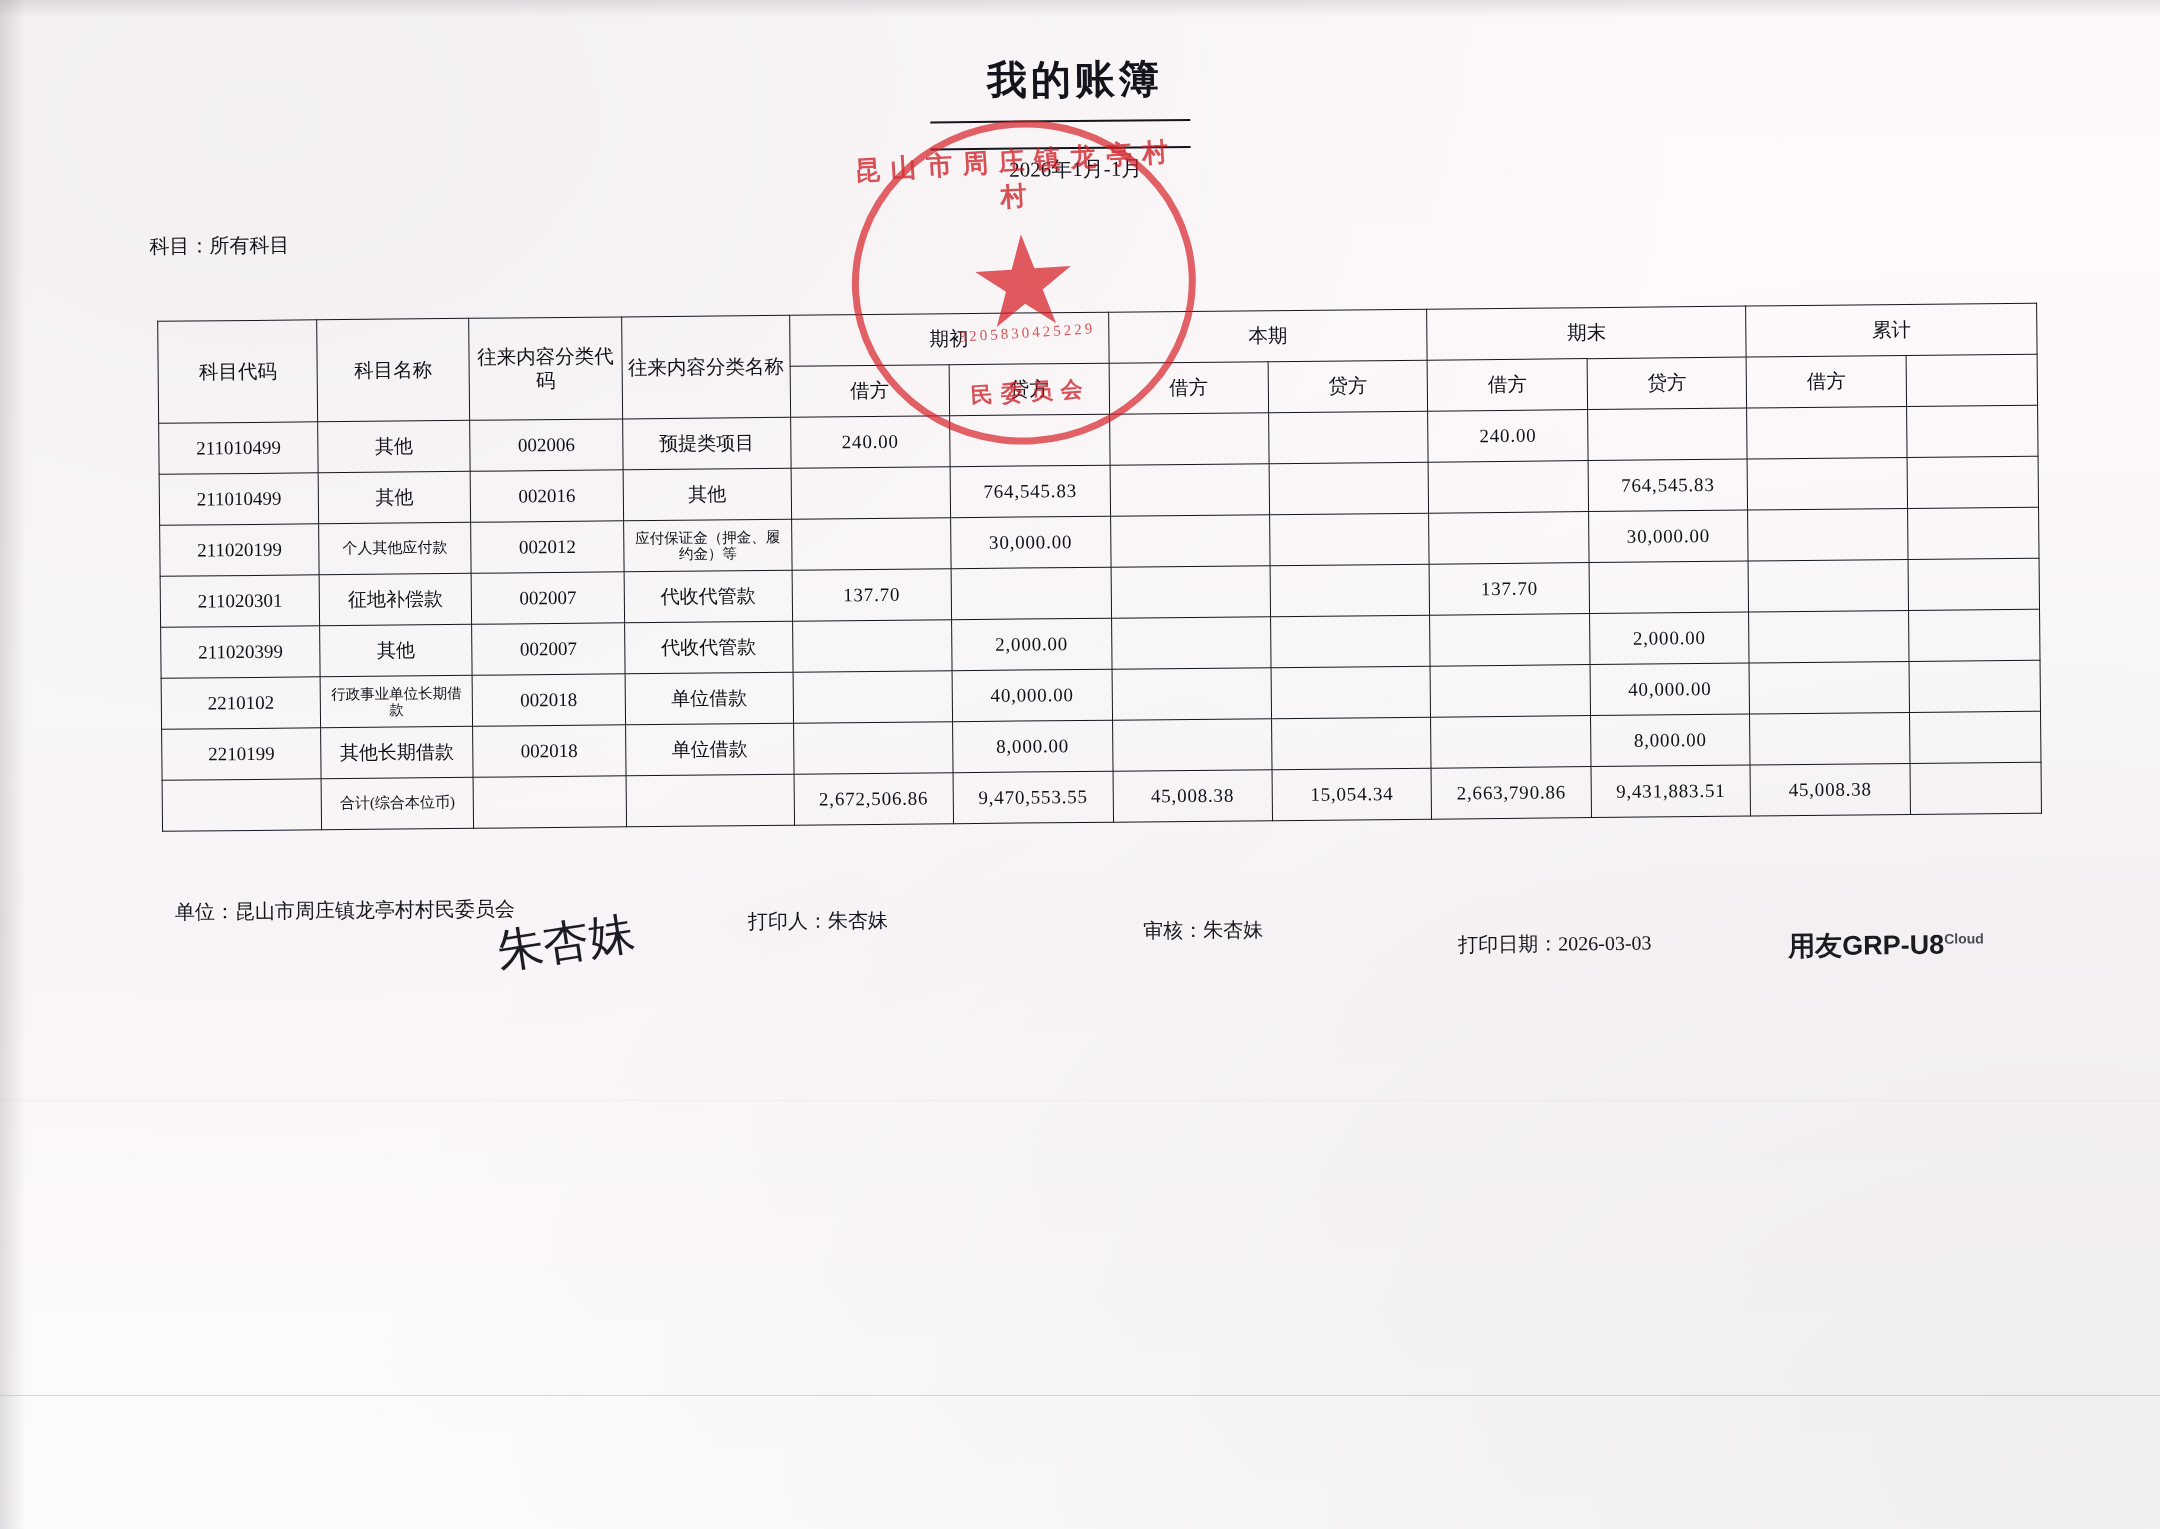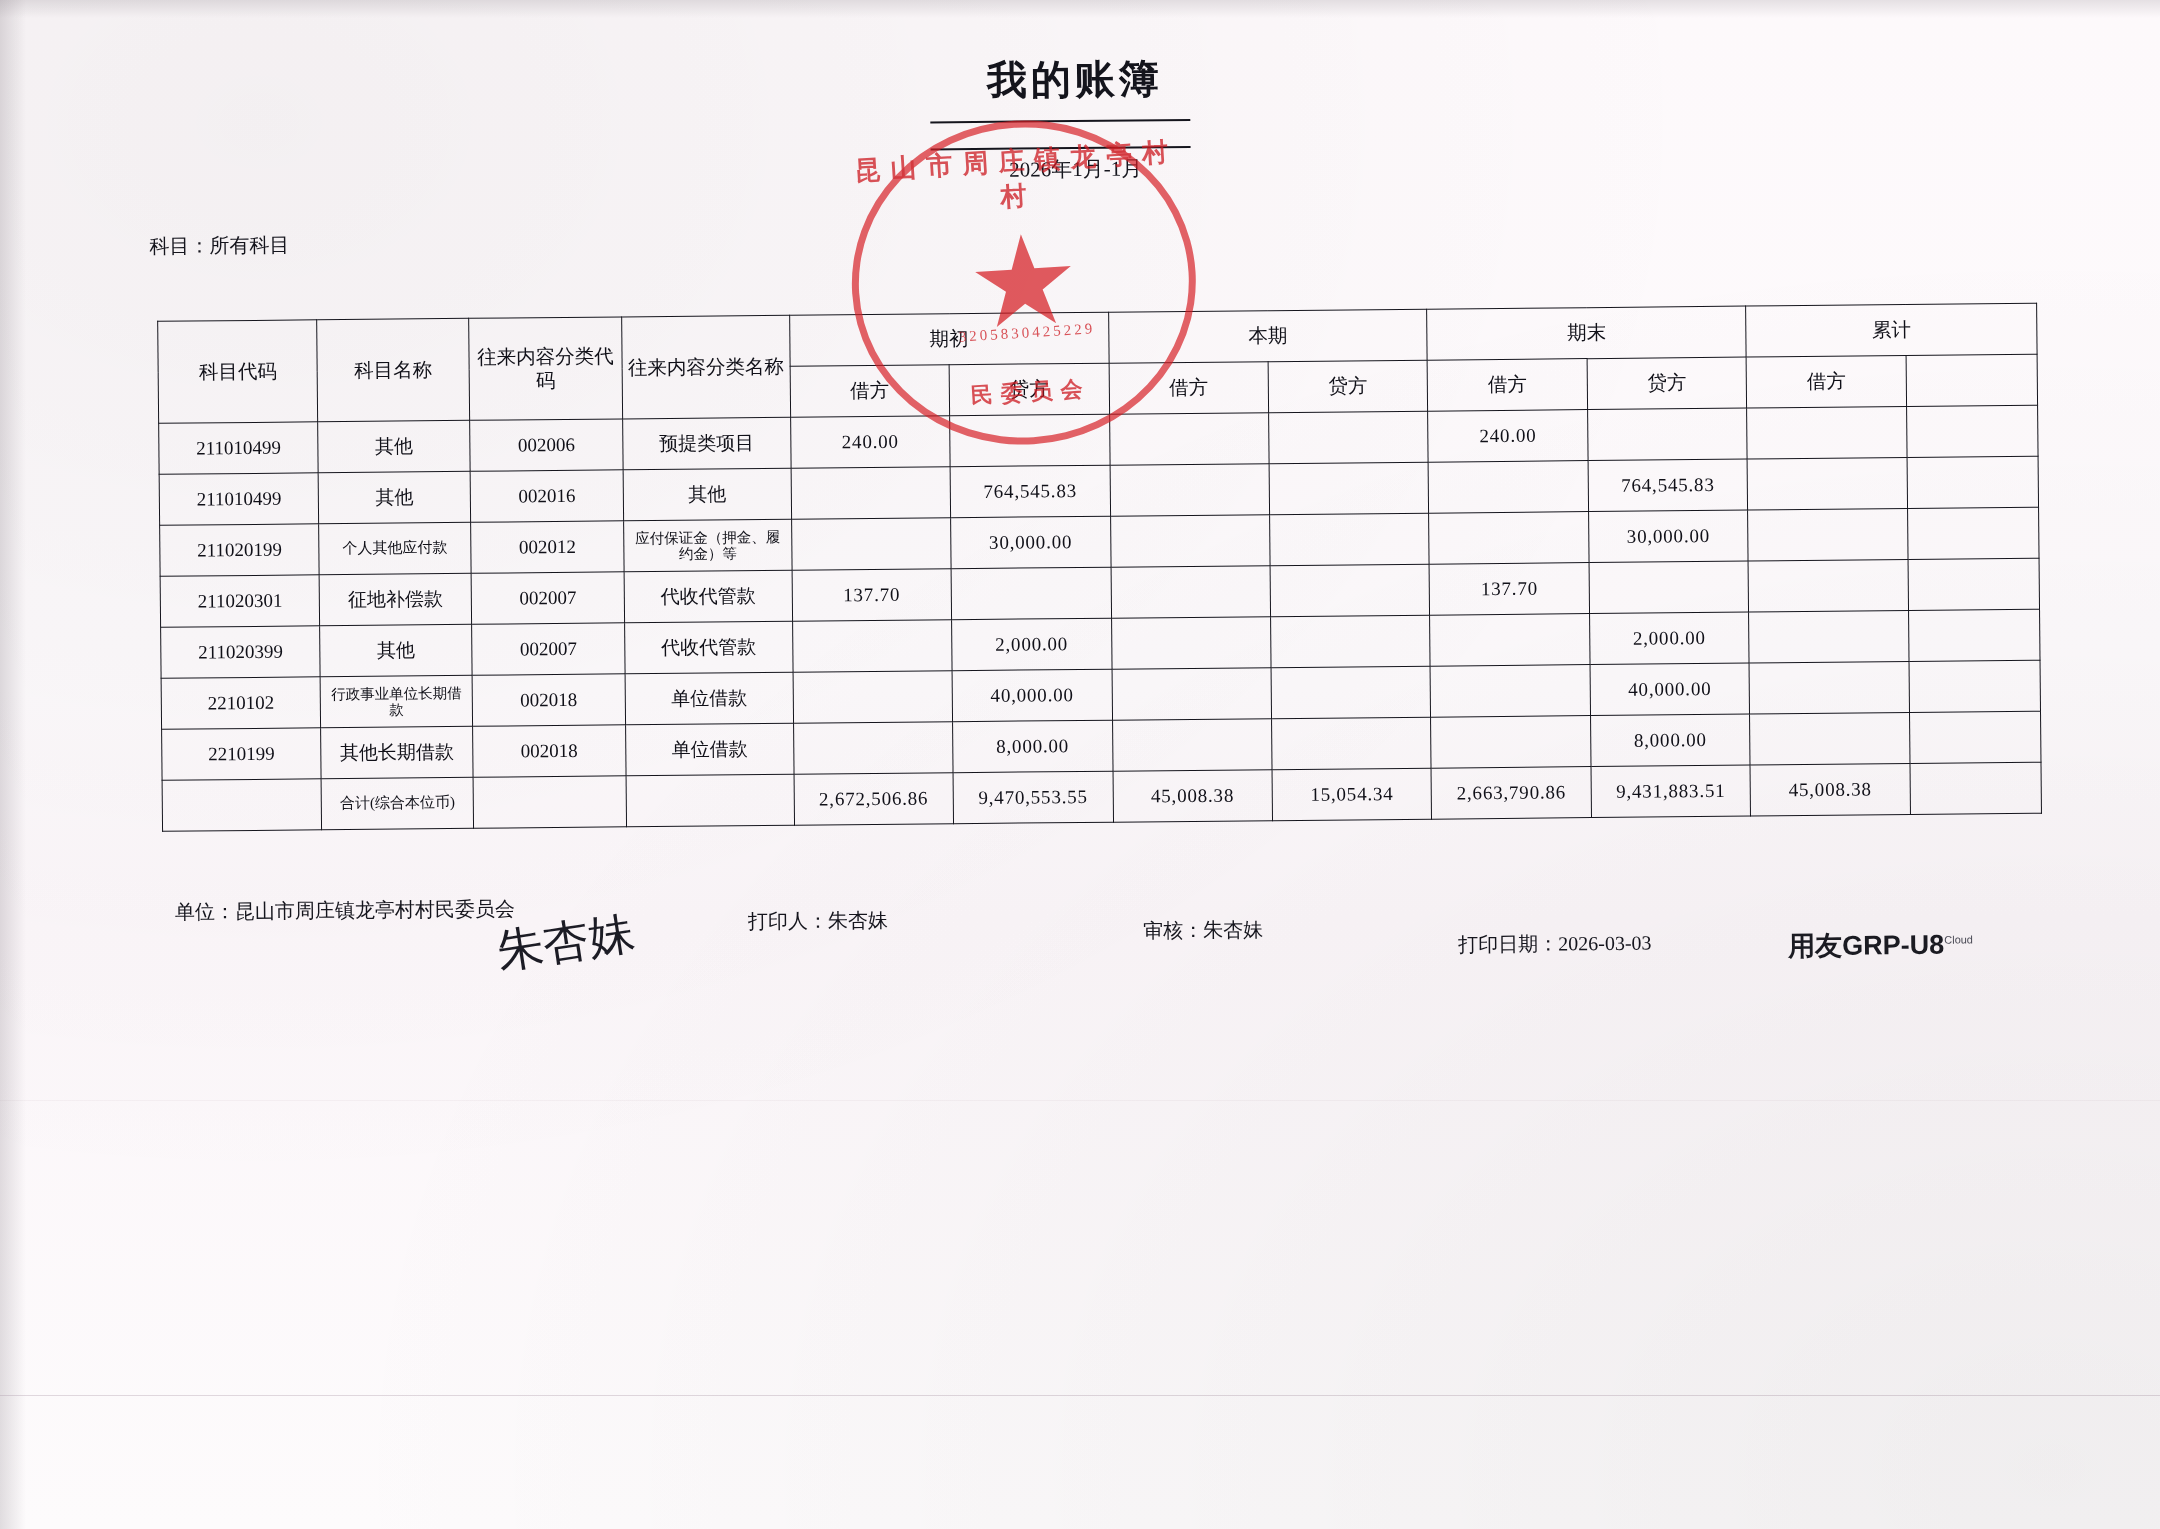--- a/index.html
+++ b/index.html
@@ -165,24 +165,24 @@
     position:absolute;
     left:1785px;
     top:935px;
     font-size:27px;
     font-weight:bold;
     color:#1b1b22;
     letter-spacing:0px;
     font-family:"Liberation Sans", sans-serif;
   }
   .brand .cloud{
-    font-size:11px;
+    font-size:14px;
     vertical-align:super;
     color:#4a4a55;
-    font-weight:normal;
+    font-weight:bold;
   }
 
   
   .seal{
     position:absolute;
     left:855px;
     top:120px;
     width:330px;
     height:310px;
     border-radius:50%;

